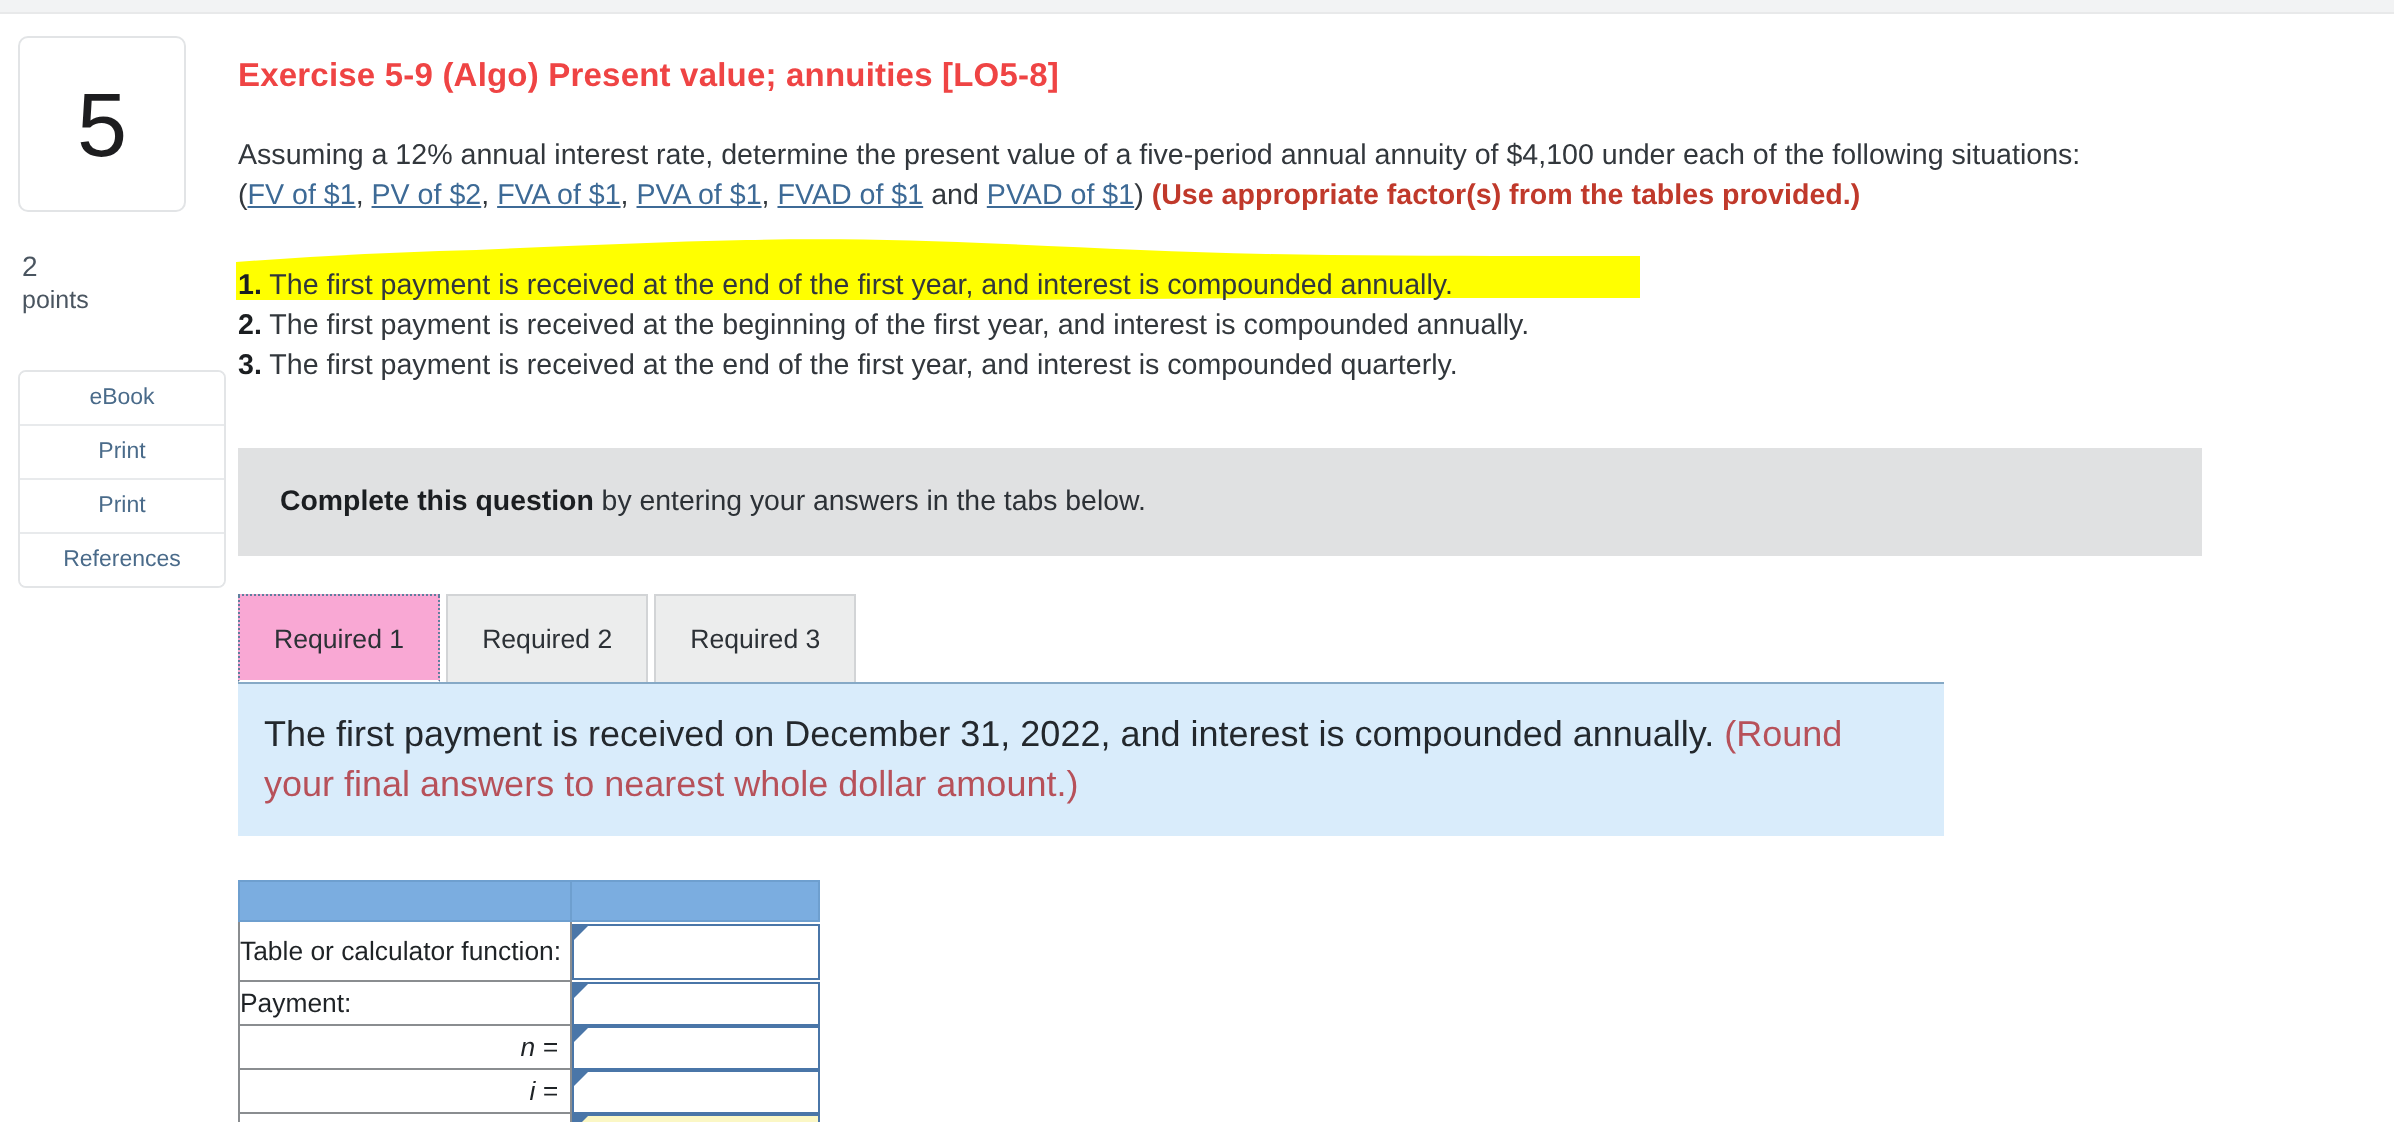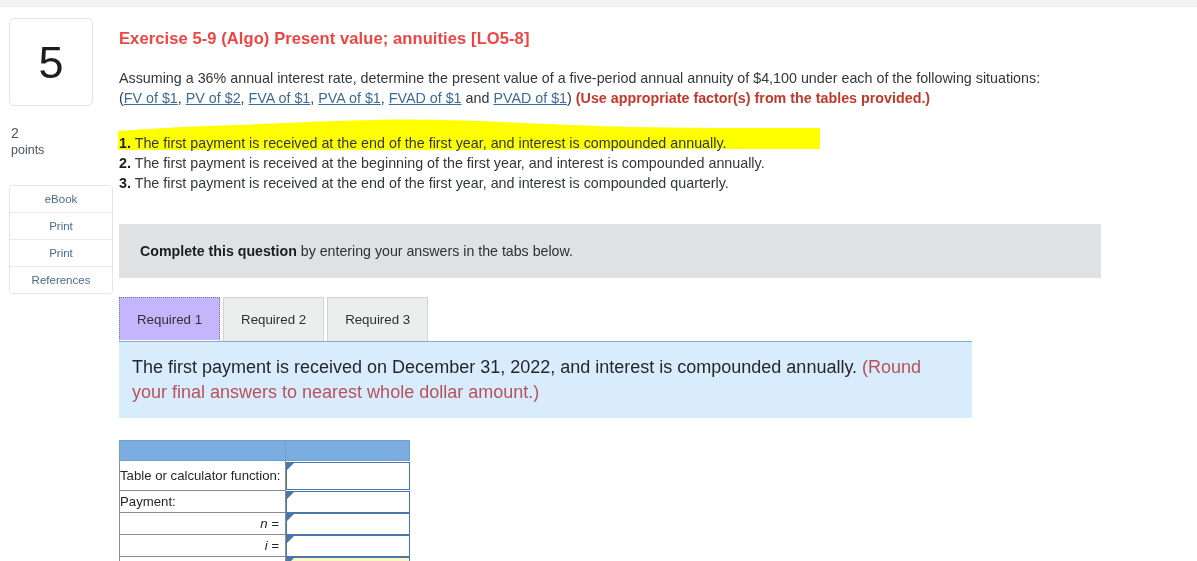--- a/index.html
+++ b/index.html
@@ -148,21 +148,21 @@
     font-size: 13.3px;
     color: #2c3136;
     background: #eceded;
     border: 1px solid #d2d4d6;
     border-bottom: none;
     margin-right: 3px;
     cursor: pointer;
     white-space: nowrap;
   }
   .tab.active {
-    background: #c4b5fd;
+    background: #f9a8d4;
     border: 1px dotted #5f7f9e;
     border-bottom: 1px solid #ffffff;
     position: relative;
     z-index: 3;
   }
   .tab-underline {
     position: absolute;
     left: 0; bottom: 0;
     width: 853px;
     height: 1px;
@@ -257,21 +257,21 @@
       <div class="sbtn">Print</div>
       <div class="sbtn">References</div>
     </div>
   </div>
 
   <div class="content">
 
     <h1 class="ex-title">Exercise 5-9 (Algo) Present value; annuities [LO5-8]</h1>
 
     <div class="prob-text">
-      <span>Assuming a 36% annual interest rate, determine the present value of a five-period annual annuity of $4,100 under each of the following situations:</span>
+      <span>Assuming a 12% annual interest rate, determine the present value of a five-period annual annuity of $4,100 under each of the following situations:</span>
       <span>(</span><a href="#">FV of $1</a>, <a href="#">PV of $2</a>, <a href="#">FVA of $1</a>, <a href="#">PVA of $1</a>, <a href="#">FVAD of $1</a> <span>and</span> <a href="#">PVAD of $1</a><span>)</span>
       <span class="red-note">(Use appropriate factor(s) from the tables provided.)</span>
     </div>
 
     <div class="list-wrap">
       <svg class="marker" viewBox="0 0 702 32" preserveAspectRatio="none">
         <path d="M0,12 C40,9 80,7 120,6 C165,4 210,2 255,1 C300,0 340,1 385,3
                  C430,5 470,7 515,8 C560,9 610,9 660,9 L702,9 L702,30
                  L660,30 L515,30 L385,31 L255,31 L120,31 L0,31 Z" fill="#ffff00"></path>
       </svg>

